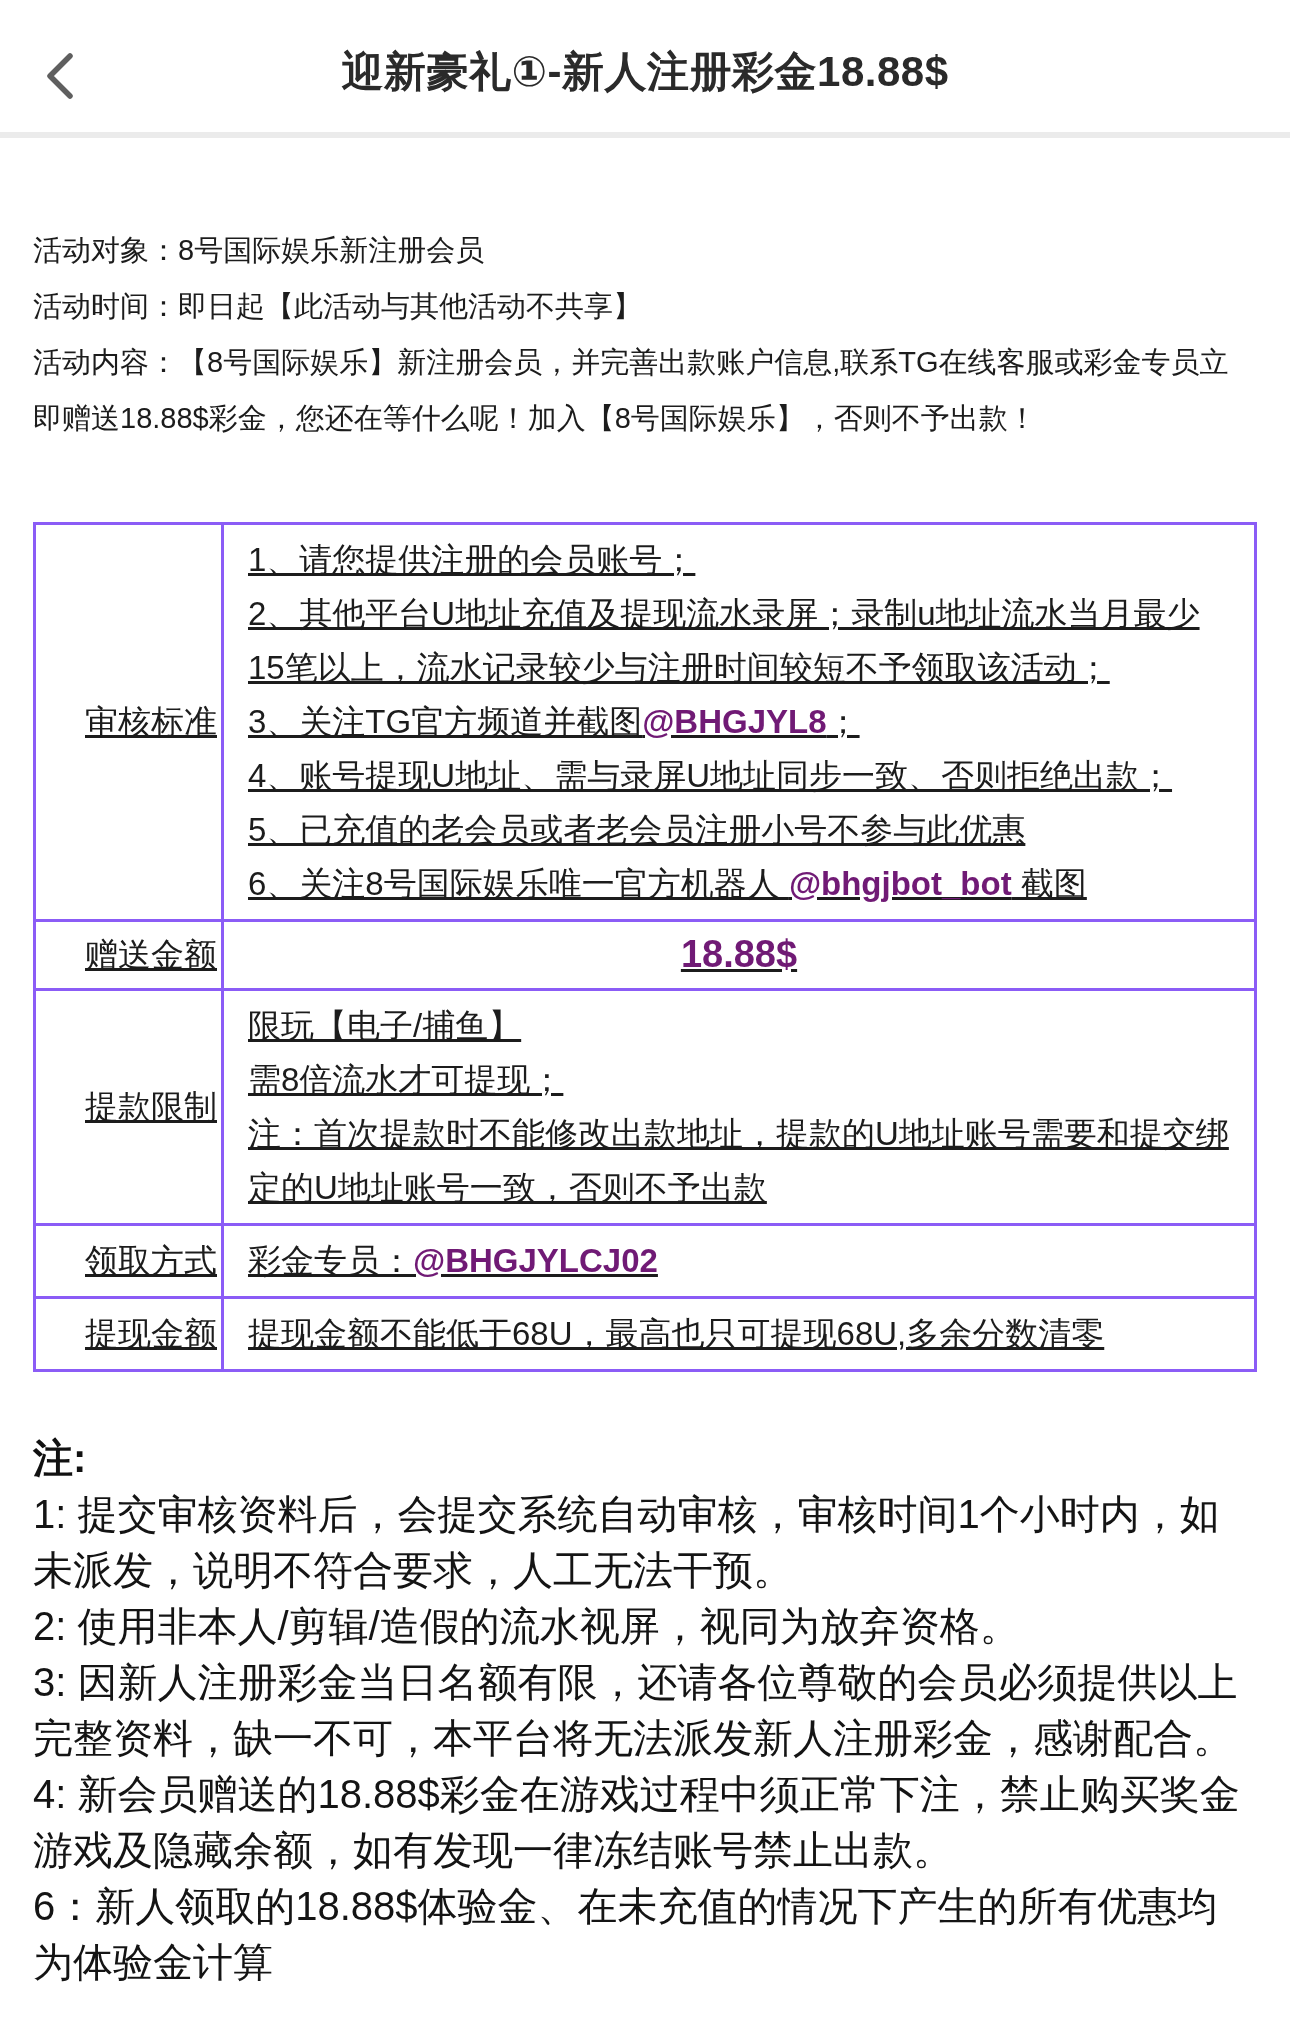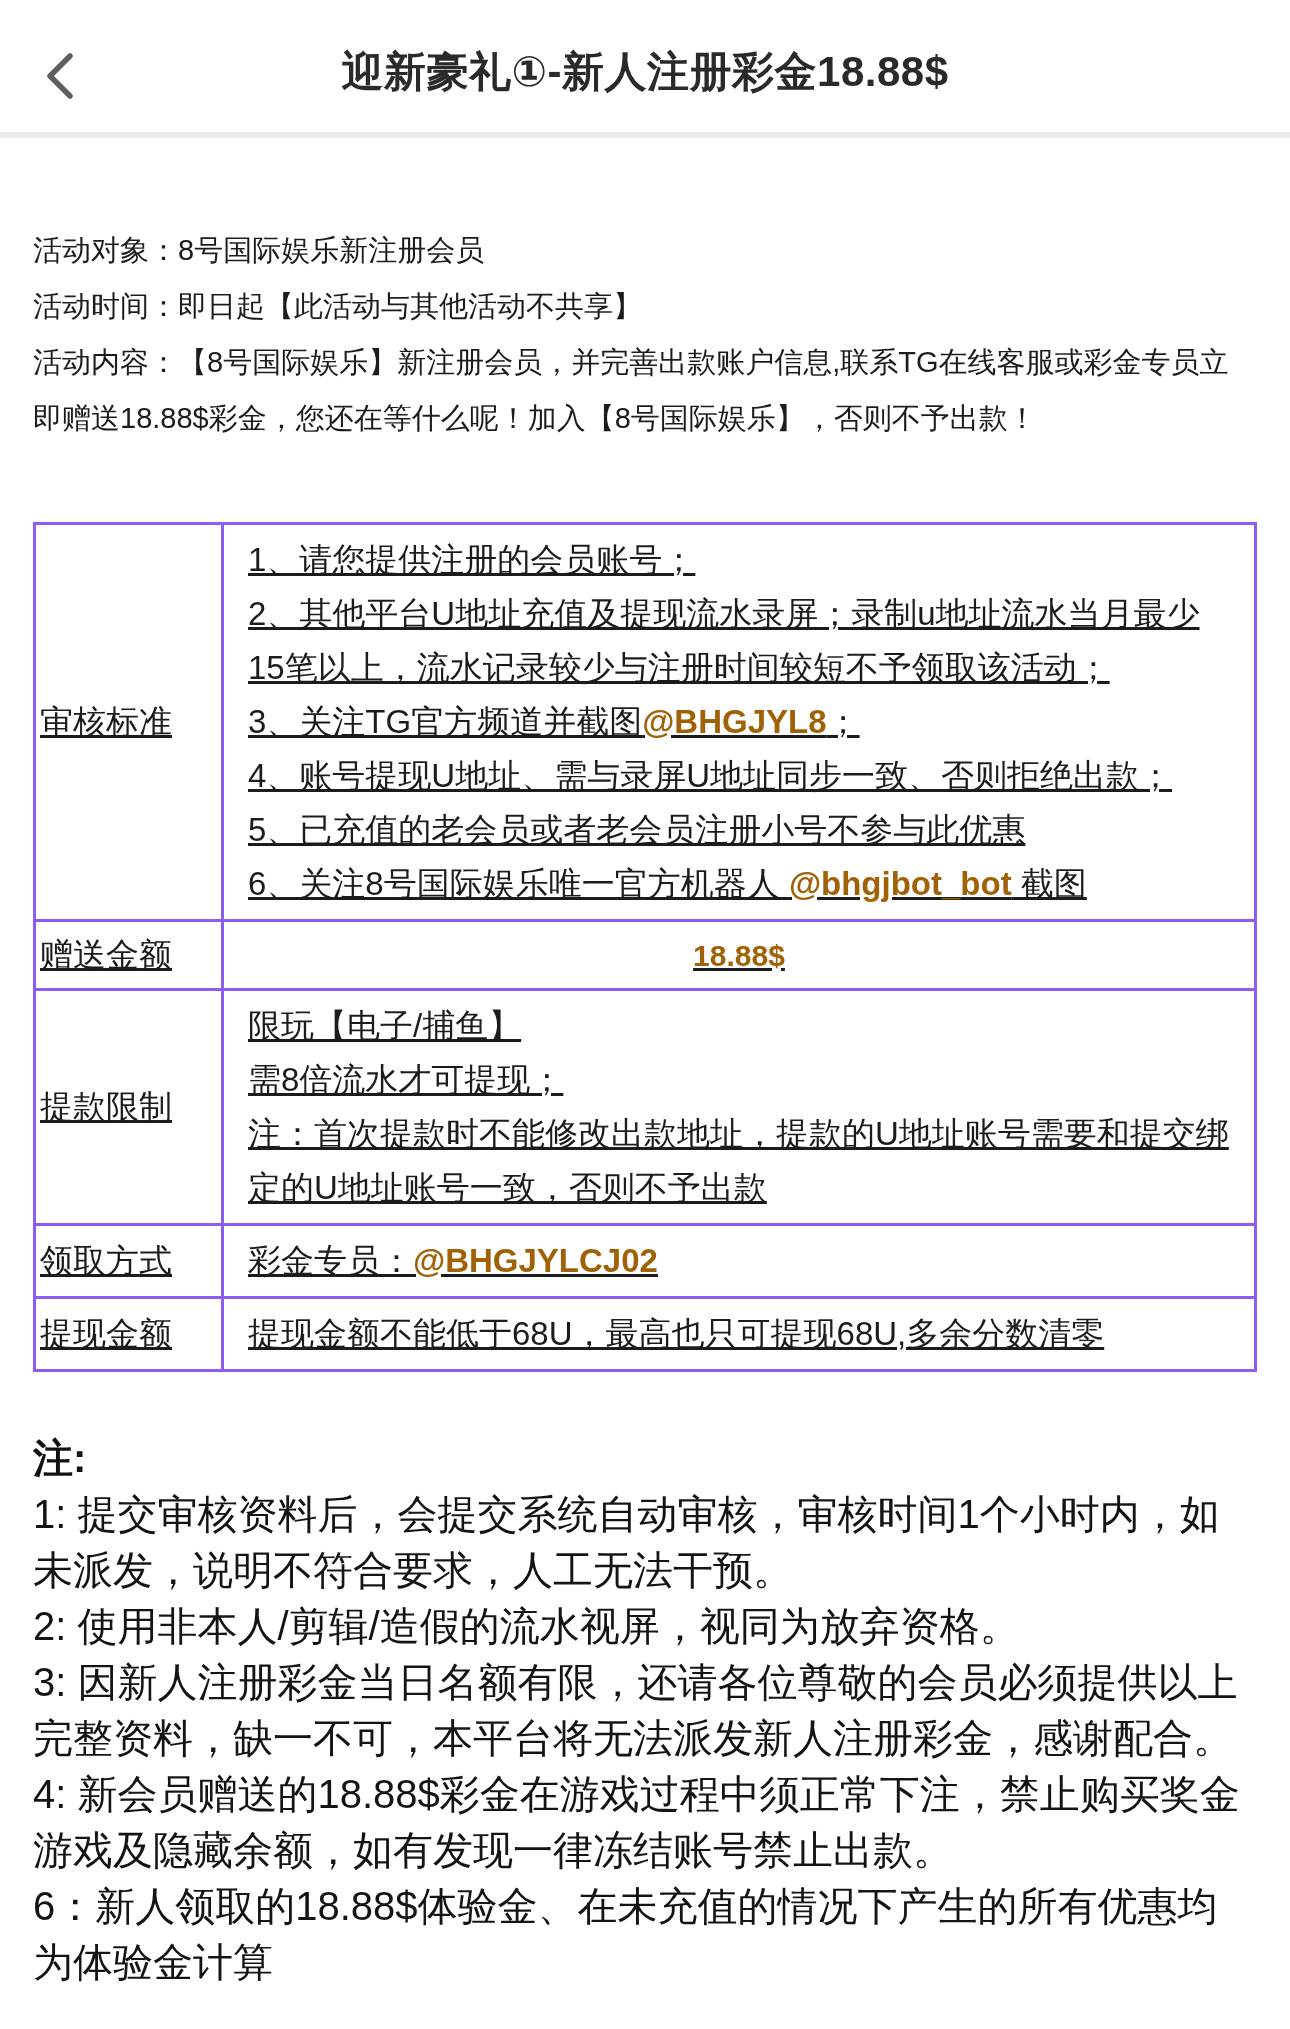--- a/index.html
+++ b/index.html
@@ -64,33 +64,33 @@
   }
   .promo-table td {
     border: 3px solid #8b5cf6;
     font-size: 33px;
     line-height: 54px;
     vertical-align: middle;
     text-decoration: underline;
   }
   .promo-table td.row-label {
     width: 188px;
-    text-align: left;
+    text-align: right;
     padding: 6px 4px;
   }
   .promo-table td.row-value {
     padding: 8px 20px 8px 24px;
   }
   .promo-table td.row-value.center-val {
     text-align: center;
     padding: 2px 20px;
   }
-  .seg-red { color: #a16207; }
+  .seg-red { color: #701a75; }
   .seg-bold { font-weight: 700; }
-  .big-amount { font-size: 30px; }
+  .big-amount { font-size: 38px; }
 
   
   .notes { margin-top: 58px; padding-bottom: 60px; }
   .notes-heading {
     font-size: 40px;
     font-weight: 700;
     line-height: 56px;
     color: #111111;
   }
   .notes p.note-item {

